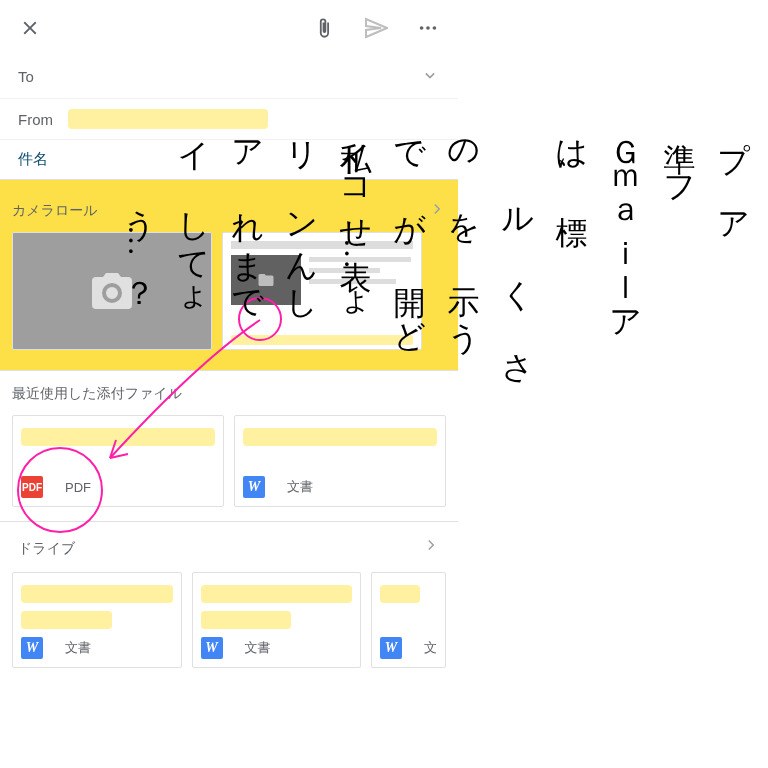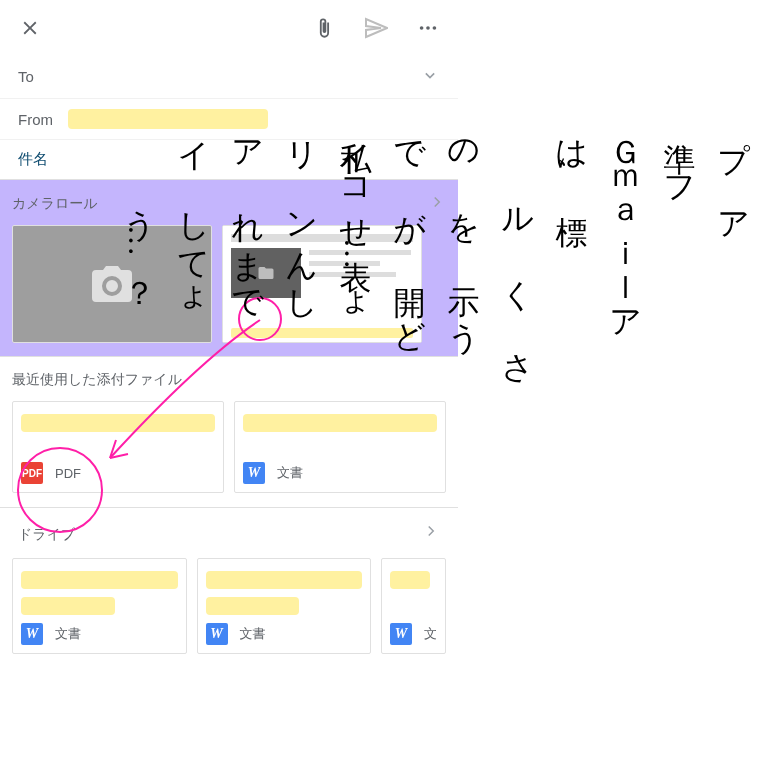--- a/index.html
+++ b/index.html
@@ -7,40 +7,40 @@
 .app{width:458px;height:552px;background:#fff;position:relative}
 .toolbar{height:55px;display:flex;align-items:center;padding:0 18px;justify-content:space-between}
 .toolbar-left{display:flex;align-items:center}
 .toolbar-right{display:flex;align-items:center;gap:28px}
 .icon-btn{width:24px;height:24px;display:flex;align-items:center;justify-content:center;cursor:pointer;color:#5f6368}
 .field-row{display:flex;align-items:center;padding:10px 18px;border-bottom:1px solid #f1f1f1;font-size:15px;color:#5f6368}
 .field-label{min-width:50px}
 .redact{background:#fff1a0;border-radius:4px;height:20px;width:200px;display:inline-block}
 .chevron{margin-left:auto;color:#9aa0a6}
 .subject{padding:10px 18px;color:#0c4a6e;font-size:15px}
-.panel{background:#c4b5fd;border-top:1px solid #e0e0e0;padding:13px 12px}
+.panel{background:#fde047;border-top:1px solid #e0e0e0;padding:20px 12px}
 .panel-hdr{display:flex;align-items:center;justify-content:space-between;margin-bottom:10px}
 .panel-title{font-size:14px;color:#5f6368}
 .thumbs{display:flex;gap:10px}
 .thumb{width:200px;height:118px;background:#fff;border:1px solid #e0e0e0;border-radius:2px;position:relative;overflow:hidden}
 .thumb.camera{background:#9e9e9e;display:flex;align-items:center;justify-content:center}
 .thumb.camera svg{width:48px;height:48px;fill:#e0e0e0}
 .sshot{width:100%;height:100%;background:#fff;position:relative}
 .sshot .bar{position:absolute;top:8px;left:8px;right:8px;height:8px;background:#ddd}
 .sshot .block{position:absolute;top:22px;left:8px;width:70px;height:50px;background:#616161}
 .sshot .block svg{position:absolute;top:50%;left:50%;transform:translate(-50%,-50%);width:18px;height:18px;fill:#bdbdbd}
 .sshot .lines{position:absolute;top:24px;left:86px;right:10px}
 .sshot .line{height:5px;background:#ddd;margin-bottom:6px}
 .sshot .redact2{position:absolute;bottom:4px;left:8px;right:8px;height:10px;background:#fff1a0;border-radius:2px}
 .section{padding:14px 12px;border-top:1px solid #e0e0e0}
 .sec-title{font-size:14px;color:#5f6368;margin-bottom:12px}
 .cards{display:flex;gap:10px}
 .card{flex:1;background:#fff;border:1px solid #e0e0e0;border-radius:2px;padding:12px 8px 8px 8px;min-height:92px;display:flex;flex-direction:column;justify-content:space-between}
 .card-red{height:18px;background:#fff1a0;border-radius:4px;margin-bottom:8px}
-.card-ftr{display:flex;align-items:center;gap:12px;font-size:13px;color:#5f6368}
+.card-ftr{display:flex;align-items:center;gap:22px;font-size:13px;color:#5f6368}
 .badge{width:22px;height:22px;border-radius:2px;display:flex;align-items:center;justify-content:center;font-size:10px;font-weight:700;color:#fff}
 .badge.pdf{background:#ea4335}
 .badge.w{background:#4285f4;font-family:serif;font-style:italic;font-size:14px}
 .drive-hdr{display:flex;align-items:flex-end;justify-content:space-between;padding:14px 18px;border-top:1px solid #e0e0e0}
 .drive-cards{display:flex;gap:10px;padding:0 12px 14px 12px}
 .overlay{position:absolute;inset:0;pointer-events:none}
 .overlay svg{position:absolute;inset:0;width:768px;height:768px}
 .vtext{position:absolute;top:118px;right:10px;display:flex;flex-direction:row-reverse;gap:6px}
 .vcol{writing-mode:vertical-rl;font-family:"Yu Mincho","Hiragino Mincho ProN",serif;font-size:32px;line-height:1.5;color:#000;letter-spacing:2px}
 .pink-circle{position:absolute;left:238px;top:297px;width:44px;height:44px;border:2px solid #ff1fa8;border-radius:50%}

